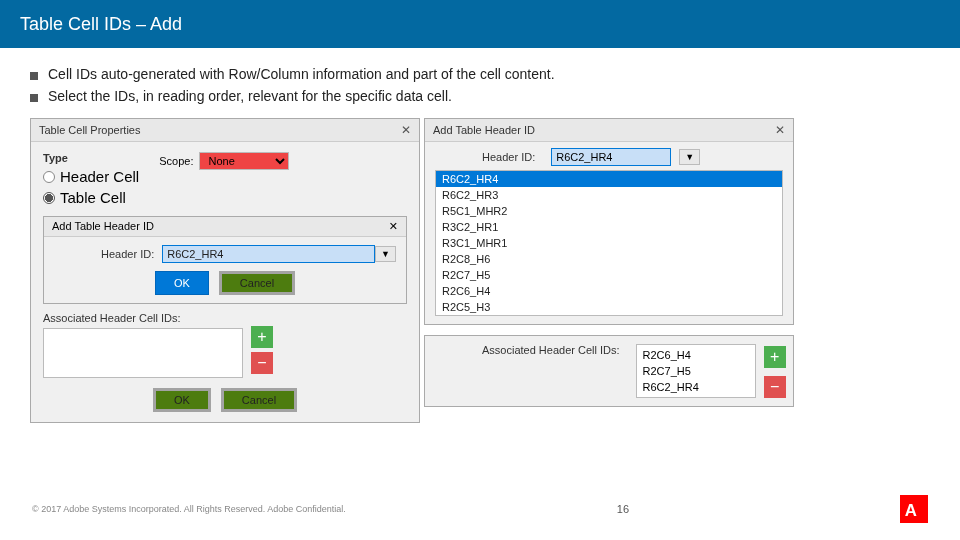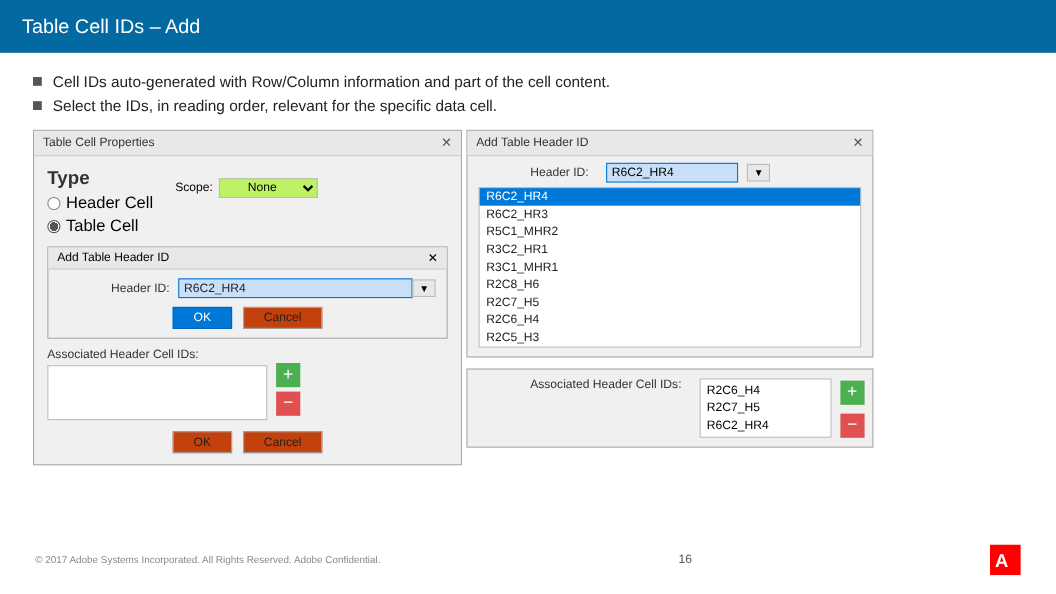--- a/index.html
+++ b/index.html
@@ -22,21 +22,21 @@
     }
     .content {
       padding: 18px 30px 10px 30px;
       position: relative;
     }
     .bullet-points {
       margin-bottom: 14px;
     }
     .bullet-item {
       display: flex;
-      align-items: flex-start;
+      align-items: center;
       margin-bottom: 6px;
       font-size: 14px;
       color: #222;
     }
     .bullet-square {
       width: 8px;
       height: 8px;
       background: #555;
       margin-top: 4px;
       margin-right: 10px;
@@ -94,25 +94,24 @@
       margin-right: 5px;
       background: #fff;
       flex-shrink: 0;
     }
     .radio-circle.checked {
       border: 1px solid #555;
       background: radial-gradient(circle, #555 4px, #fff 4px);
     }
     .scope-select {
       border: 1px solid #bbb;
-      background: #bef264;
+      background: #ef4444;
       padding: 1px 4px;
       font-size: 11px;
       width: 90px;
-      text-align: center;
     }
     .inner-dialog {
       border: 1px solid #aaa;
       background: #f0f0f0;
       margin: 6px 0;
       padding: 0;
     }
     .inner-dialog-title {
       background: #e8e8e8;
       border-bottom: 1px solid #ccc;
@@ -144,22 +143,22 @@
       font-size: 9px;
       cursor: pointer;
     }
     .btn-row {
       display: flex;
       justify-content: center;
       gap: 10px;
       margin-top: 4px;
     }
     .btn {
-      background: #c2410c;
-      border: 1px solid #a3a3a3;
+      background: #4d7c0f;
+      border: 3px solid #a3a3a3;
       padding: 3px 18px;
       font-size: 11px;
       cursor: pointer;
       color: #222;
     }
     .btn-ok {
       background: #0078d7;
       color: #fff;
       border: 1px solid #0066bb;
     }
@@ -299,30 +298,29 @@
       width: 28px;
       height: 28px;
     }
     .type-section {
       display: flex;
       align-items: flex-start;
       gap: 20px;
       margin-bottom: 6px;
     }
     .type-label {
-      font-size: 17px;
+      font-size: 11px;
       color: #333;
       font-weight: bold;
       margin-bottom: 4px;
     }
     .scope-row {
       display: flex;
       align-items: center;
       gap: 6px;
-      margin-top: 10px;
     }
   </style>
 </head>
 <body>
 
 <div class="header">
   <span>Table Cell IDs – Add</span>
 </div>
 
 <div class="content">

